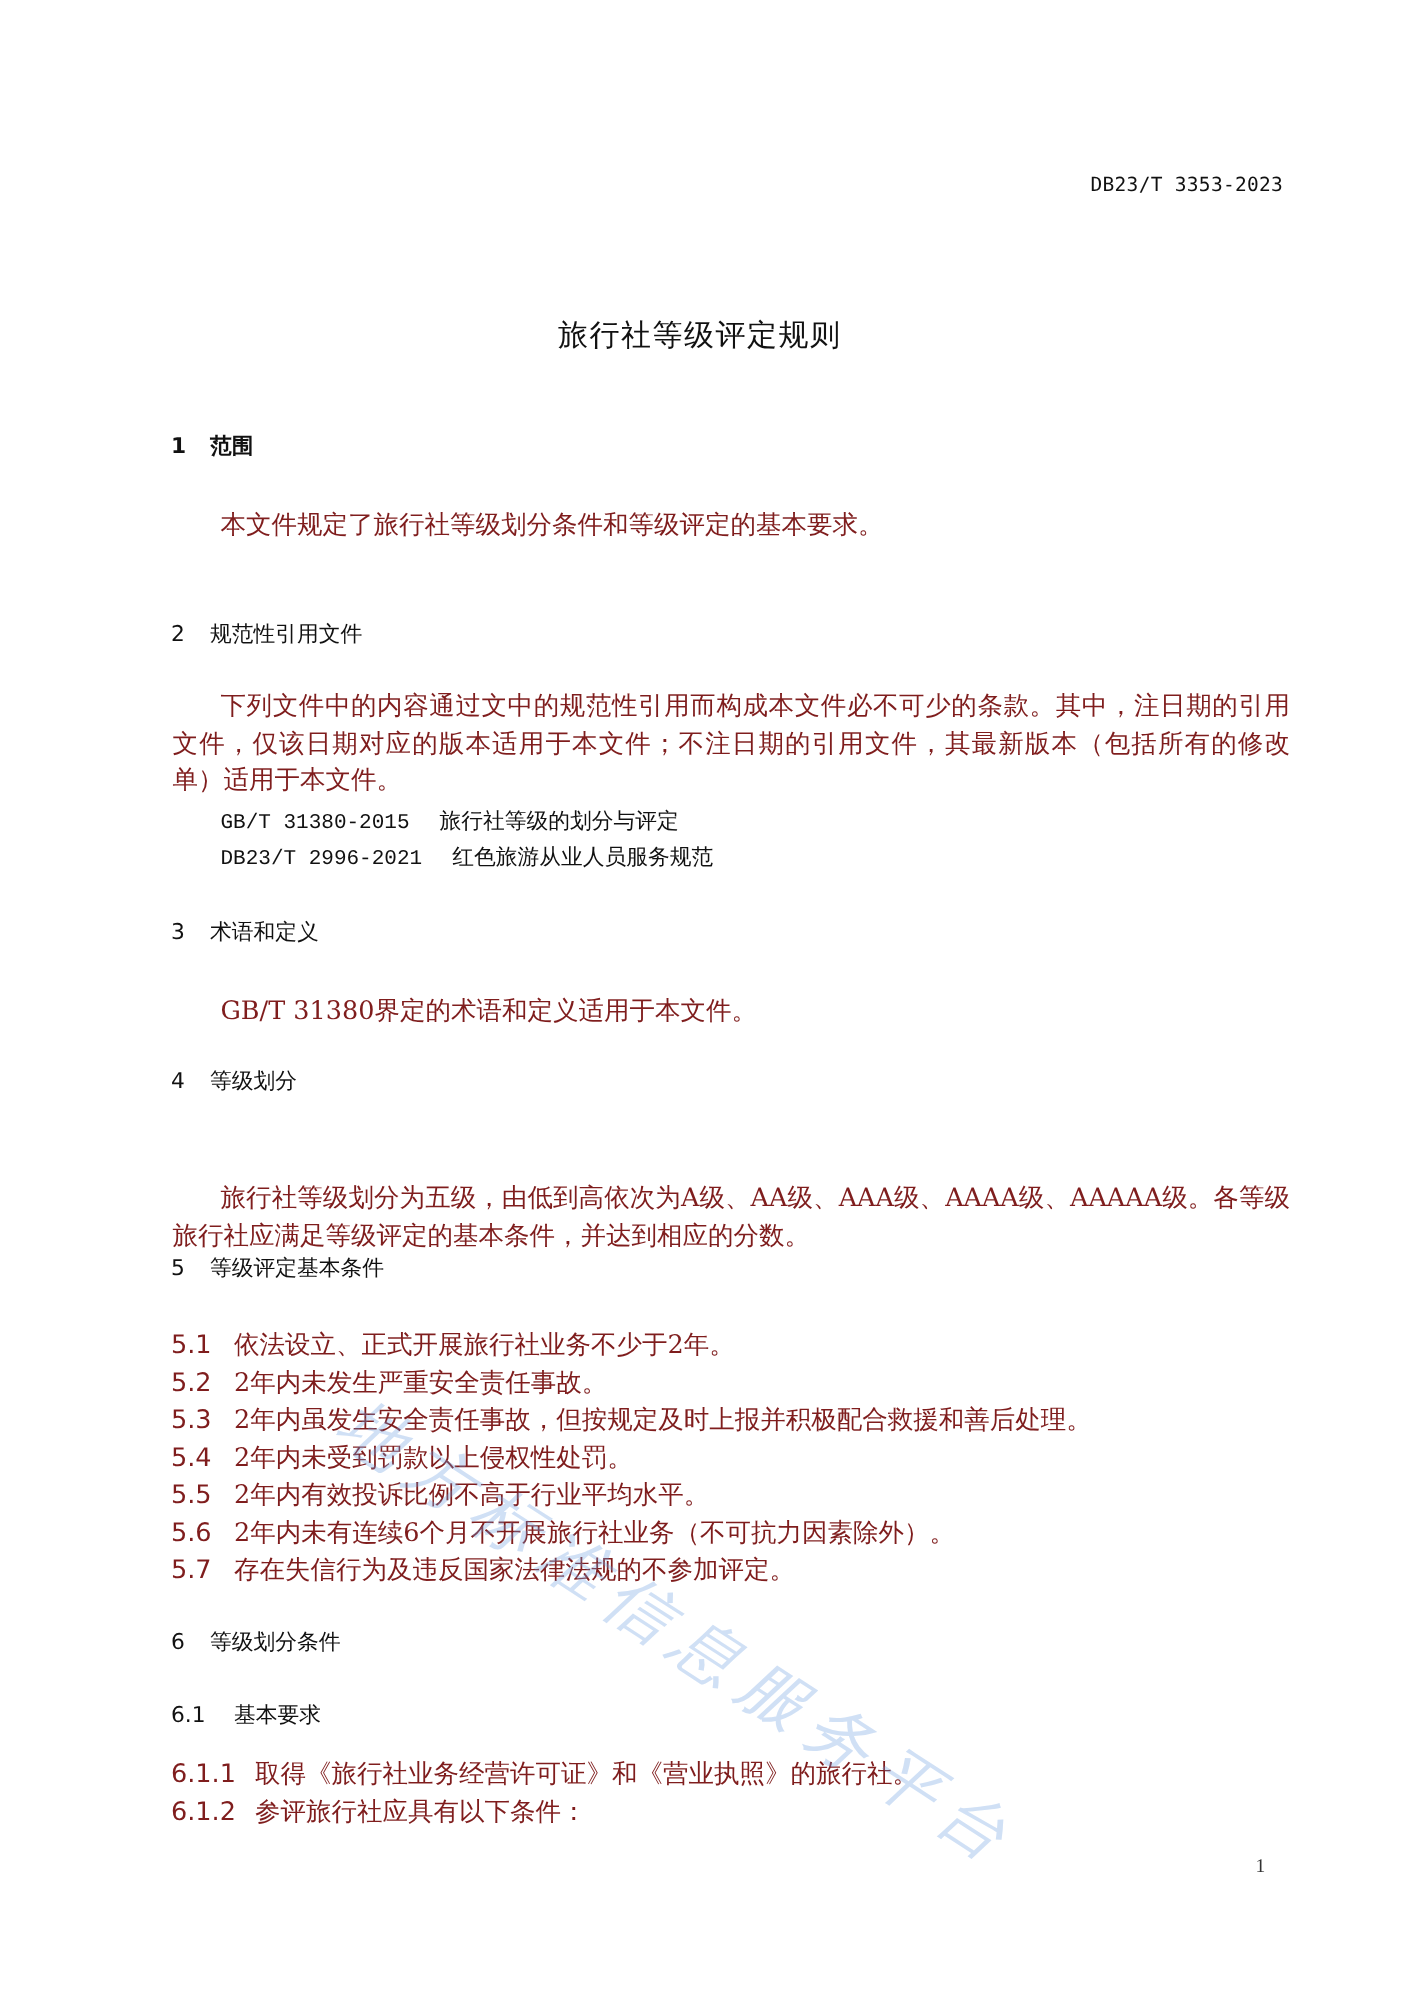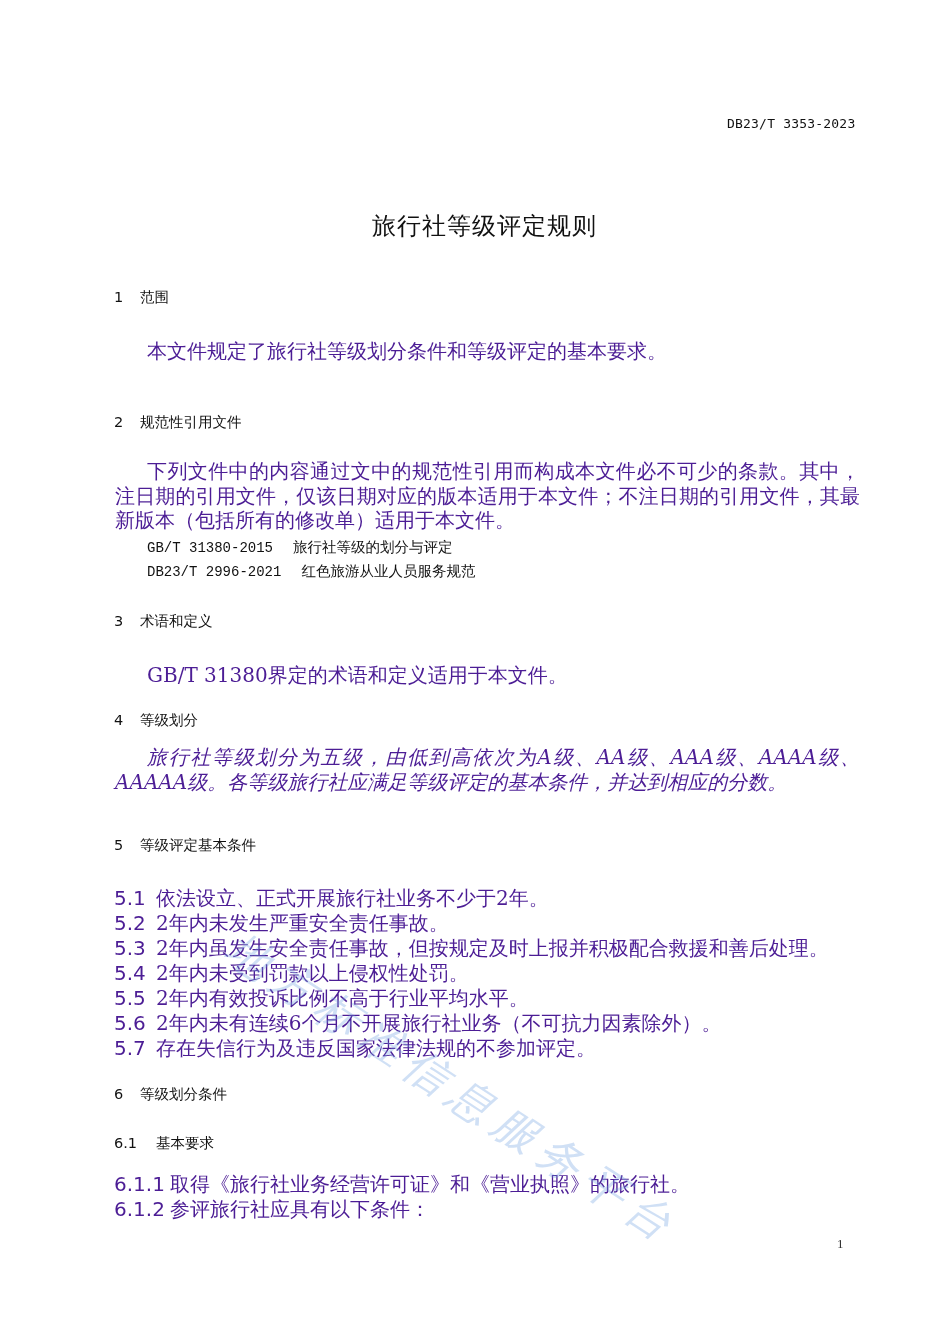--- a/index.html
+++ b/index.html
@@ -1,23 +1,23 @@
 <!DOCTYPE html>
 <html><head>
   <meta charset="utf-8">
   <style>
     html, body { margin: 0; padding: 0; background: #ffffff; }
     body { width: 950px; height: 1344px; position: relative; overflow: hidden; color: #111; }
     .page { position: absolute; left: 0; top: 0; width: 950px; height: 1144px; }
     .abs { position: absolute; white-space: nowrap; }
     .docno { font-family: "DejaVu Sans Mono", "Liberation Mono", monospace; font-size: 13px; color: #111; letter-spacing: 0.2px; }
-    .title { font-family: "DejaVu Sans", "Liberation Sans", sans-serif; font-size: 24px; font-weight: 500; color: #111; letter-spacing: 1px; }
+    .title { font-family: "DejaVu Sans", "Liberation Sans", sans-serif; font-size: 20px; font-weight: 500; color: #111; letter-spacing: 1px; }
     .h1 { font-family: "DejaVu Sans", "Liberation Sans", sans-serif; font-size: 14.5px; color: #111; }
     .h1 .num { display: inline-block; width: 26px; }
-    .body { font-family: "DejaVu Serif", "Liberation Serif", serif; font-size: 20px; color: #4c1d95; }
+    .body { font-family: "DejaVu Serif", "Liberation Serif", serif; font-size: 17px; color: #7f1d1d; }
     .ref { font-family: "DejaVu Serif", "Liberation Serif", serif; font-size: 14.5px; color: #111; }
     .ref .code { font-family: "Liberation Mono", "DejaVu Sans Mono", monospace; font-size: 14px; }
     .item .num { font-family: "DejaVu Sans", "Liberation Sans", sans-serif; display: inline-block; }
     .pagenum { font-family: "Liberation Serif", "DejaVu Serif", serif; font-size: 13px; color: #333; }
     .watermark {
       position: absolute; left: 230px; top: 915px;
       font-family: "DejaVu Sans", "Liberation Sans", sans-serif;
       font-size: 44px; color: rgba(110,160,225,0.32);
       transform: rotate(33deg); transform-origin: left center;
       letter-spacing: 9px; white-space: nowrap; pointer-events: none;
@@ -27,21 +27,21 @@
   </style>
 </head>
 <body>
 
 <div class="page">
 
   <div class="abs docno" style="left:727px; top:116px;">DB23/T 3353-2023</div>
 
   <div class="abs title" style="left:372px; top:210px;">旅行社等级评定规则</div>
 
-  <div class="abs h1" style="left:114px; top:288px;">
+  <div class="abs h1" style="left:114px; top:288px;font-weight:bold;">
     <span class="num">1</span><span>范围</span>
   </div>
   <div class="abs body" style="left:147px; top:338px;">本文件规定了旅行社等级划分条件和等级评定的基本要求。</div>
 
   <div class="abs h1" style="left:114px; top:413px;">
     <span class="num">2</span><span>规范性引用文件</span>
   </div>
   <div class="para-wrap body" style="top:459px;">下列文件中的内容通过文中的规范性引用而构成本文件必不可少的条款。其中，注日期的引用文件，仅该日期对应的版本适用于本文件；不注日期的引用文件，其最新版本（包括所有的修改单）适用于本文件。</div>
   <div class="abs ref" style="left:147px; top:538px;">
     <span class="code">GB/T 31380-2015</span><span style="display:inline-block;width:20px;"></span><span>旅行社等级的划分与评定</span>
@@ -51,21 +51,21 @@
   </div>
 
   <div class="abs h1" style="left:114px; top:612px;">
     <span class="num">3</span><span>术语和定义</span>
   </div>
   <div class="abs body" style="left:147px; top:662px;">GB/T 31380界定的术语和定义适用于本文件。</div>
 
   <div class="abs h1" style="left:114px; top:711px;">
     <span class="num">4</span><span>等级划分</span>
   </div>
-  <div class="para-wrap body" style="top:745px;font-style:italic;">旅行社等级划分为五级，由低到高依次为A级、AA级、AAA级、AAAA级、AAAAA级。各等级旅行社应满足等级评定的基本条件，并达到相应的分数。</div>
+  <div class="para-wrap body" style="top:787px;">旅行社等级划分为五级，由低到高依次为A级、AA级、AAA级、AAAA级、AAAAA级。各等级旅行社应满足等级评定的基本条件，并达到相应的分数。</div>
 
   <div class="abs h1" style="left:114px; top:836px;">
     <span class="num">5</span><span>等级评定基本条件</span>
   </div>
   <div class="abs body item" style="left:114px; top:885px;"><span class="num" style="width:42px;">5.1</span><span>依法设立、正式开展旅行社业务不少于2年。</span></div>
   <div class="abs body item" style="left:114px; top:910px;"><span class="num" style="width:42px;">5.2</span><span>2年内未发生严重安全责任事故。</span></div>
   <div class="abs body item" style="left:114px; top:935px;"><span class="num" style="width:42px;">5.3</span><span>2年内虽发生安全责任事故，但按规定及时上报并积极配合救援和善后处理。</span></div>
   <div class="abs body item" style="left:114px; top:960px;"><span class="num" style="width:42px;">5.4</span><span>2年内未受到罚款以上侵权性处罚。</span></div>
   <div class="abs body item" style="left:114px; top:985px;"><span class="num" style="width:42px;">5.5</span><span>2年内有效投诉比例不高于行业平均水平。</span></div>
   <div class="abs body item" style="left:114px; top:1010px;"><span class="num" style="width:42px;">5.6</span><span>2年内未有连续6个月不开展旅行社业务（不可抗力因素除外）。</span></div>

